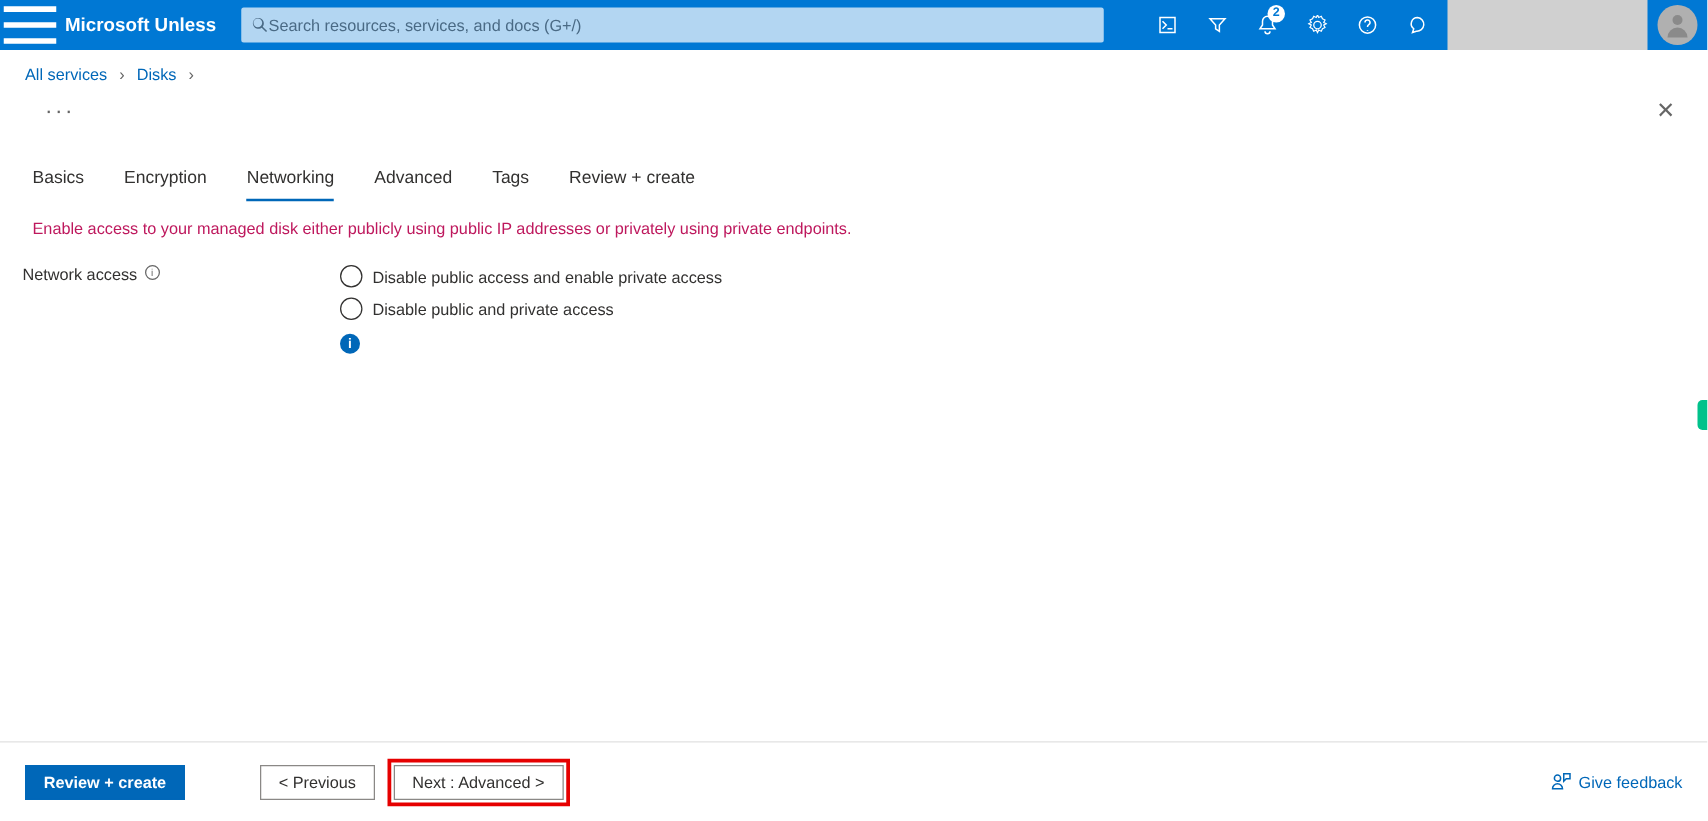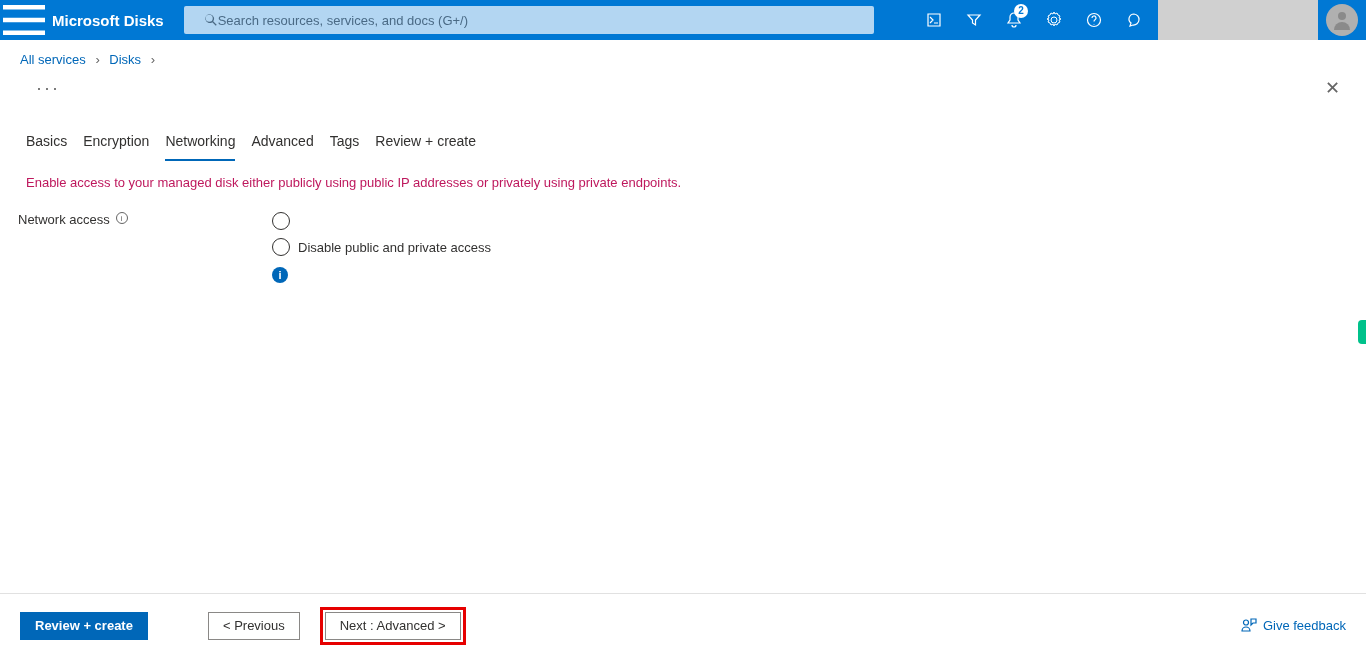--- a/index.html
+++ b/index.html
@@ -1,37 +1,37 @@
 <!DOCTYPE html>
 <html><head>
 <meta charset="utf-8">
 <style>
 *{box-sizing:border-box;margin:0;padding:0;font-family:"Segoe UI",Arial,sans-serif}
 body{width:1366px;height:657px;overflow:hidden;font-size:13px;color:#323130;background:#fff;position:relative}
 .topbar{height:40px;background:#0078d4;display:flex;align-items:center;color:#fff}
 .hamburger{width:48px;height:40px;display:flex;align-items:center;justify-content:center;cursor:pointer}
 .brand{font-size:15px;font-weight:600;padding:0 16px 0 4px;white-space:nowrap}
-.search-wrap{flex:0 0 690px;height:28px;background:#b3d6f2;border-radius:2px;display:flex;align-items:center;padding:0 20px;margin-left:4px}
+.search-wrap{flex:0 0 690px;height:28px;background:#b3d6f2;border-radius:2px;display:flex;align-items:center;padding:0 8px;margin-left:4px}
 .search-wrap input{flex:1;background:transparent;border:none;outline:none;font-size:13px;color:#4a6a85}
 .search-wrap input::placeholder{color:#4a6a85}
 .top-icons{display:flex;margin-left:auto;align-items:center}
 .top-icon{width:40px;height:40px;display:flex;align-items:center;justify-content:center;cursor:pointer;position:relative}
 .top-icon svg{width:16px;height:16px;fill:#fff}
 .badge{position:absolute;top:4px;right:6px;background:#fff;color:#0078d4;border-radius:8px;font-size:10px;min-width:14px;height:14px;line-height:14px;text-align:center;font-weight:600}
 .acct-box{width:160px;height:40px;background:#d0d0d0;margin-left:4px}
 .avatar{width:32px;height:32px;border-radius:50%;background:#b0b0b0;margin:4px 8px;display:flex;align-items:center;justify-content:center}
 .avatar svg{width:24px;height:24px;fill:#8a8a8a}
 .breadcrumbs{padding:12px 20px 0 20px;font-size:13px}
 .breadcrumbs a{color:#0067b8;text-decoration:none}
 .bc-sep{color:#666;padding:0 6px}
 .page-head{display:flex;align-items:center;padding:4px 20px 18px 20px}
 .page-title{font-size:26px;font-weight:600;color:#323130}
 .title-actions{font-size:18px;color:#666;margin-left:16px;letter-spacing:2px;cursor:pointer}
 .close-x{margin-left:auto;font-size:18px;color:#666;cursor:pointer;padding:6px}
-.tabs{display:flex;gap:16px;padding:0 26px;border-bottom:0}
+.tabs{display:flex;gap:32px;padding:0 26px;border-bottom:0}
 .tab{padding:10px 0;font-size:14px;color:#323130;cursor:pointer;border-bottom:2px solid transparent}
 .tab.active{font-weight:400;border-bottom:2px solid #0067b8}
 .tab-desc{padding:14px 26px 18px 26px;font-size:13px;color:#be185d}
 .form-row{display:flex;padding:0 18px}
 .form-label{width:254px;font-size:13px;display:flex;align-items:flex-start;gap:6px;padding-top:4px}
 .info-circ{width:12px;height:12px;border:1px solid #666;border-radius:50%;display:inline-flex;align-items:center;justify-content:center;font-size:8px;color:#666}
 .form-field{flex:1}
 .radio-opt{display:flex;align-items:center;gap:8px;padding:4px 0;font-size:13px;cursor:pointer}
 .radio-circle{width:18px;height:18px;border:1px solid #323130;border-radius:50%;display:flex;align-items:center;justify-content:center}
 .radio-opt.selected .radio-circle{border-color:#0067b8}
@@ -55,21 +55,21 @@
 </style>
 </head>
 <body>
 
 <div class="topbar">
   <div class="hamburger">
     <svg viewBox="0 0 16 16">
         <path d="M1 3h14v1.5H1zM1 7.25h14v1.5H1zM1 11.5h14V13H1z" fill="#fff"></path>
       </svg>
   </div>
-  <div class="brand">Microsoft Disks</div>
+  <div class="brand">Microsoft Unless</div>
   <div class="search-wrap">
     <svg width="14" height="14" viewBox="0 0 16 16">
         <path d="M10.5 9.5l4 4-1 1-4-4a5 5 0 111-1zM6 10a4 4 0 100-8 4 4 0 000 8z" fill="#4a6a85"></path>
       </svg>
     <input type="text" placeholder="Search resources, services, and docs (G+/)" style="">
   </div>
   <div class="top-icons">
     <div class="top-icon">
         <svg viewBox="0 0 16 16">
           <path d="M2 2h12v12H2zM4 5l3 3-3 3M8 11h4" stroke="#fff" fill="none" stroke-width="1.2"></path>
@@ -136,37 +136,38 @@
 <div class="tab-desc">Enable access to your managed disk either publicly using public IP addresses or privately using private endpoints.</div>
 
 <div class="form-row">
   <div class="form-label">
     <span>Network access</span>
     <span class="info-circ">i</span>
   </div>
   <div class="form-field">
     <div class="radio-opt">
       <span class="radio-circle"></span>
+      <span>Disable public access and enable private access</span>
     </div>
     <div class="radio-opt">
       <span class="radio-circle"></span>
       <span>Disable public and private access</span>
     </div>
     <div class="info-box">
       <span class="info-icon">i</span>
     </div>
   </div>
 </div>
 
 <div class="green-tab"></div>
 
 <div class="footer">
   <button class="btn primary">Review + create</button>
   <button class="btn gap">&lt; Previous</button>
-  <span class="highlight-btn" style="margin-left:20px;display:inline-flex">
+  <span class="highlight-btn" style="margin-left:10px;display:inline-flex">
     <button class="btn">Next : Advanced &gt;</button>
   </span>
   <div class="feedback-link">
     <svg viewBox="0 0 16 14">
         <path d="M5 7a2.5 2.5 0 100-5 2.5 2.5 0 000 5zM1 13a4 4 0 018 0zM10 1h5v4h-3l-2 2z" fill="none" stroke="#0067b8" stroke-width="1.2"></path>
       </svg>
     <span>Give feedback</span>
   </div>
 </div>
 

